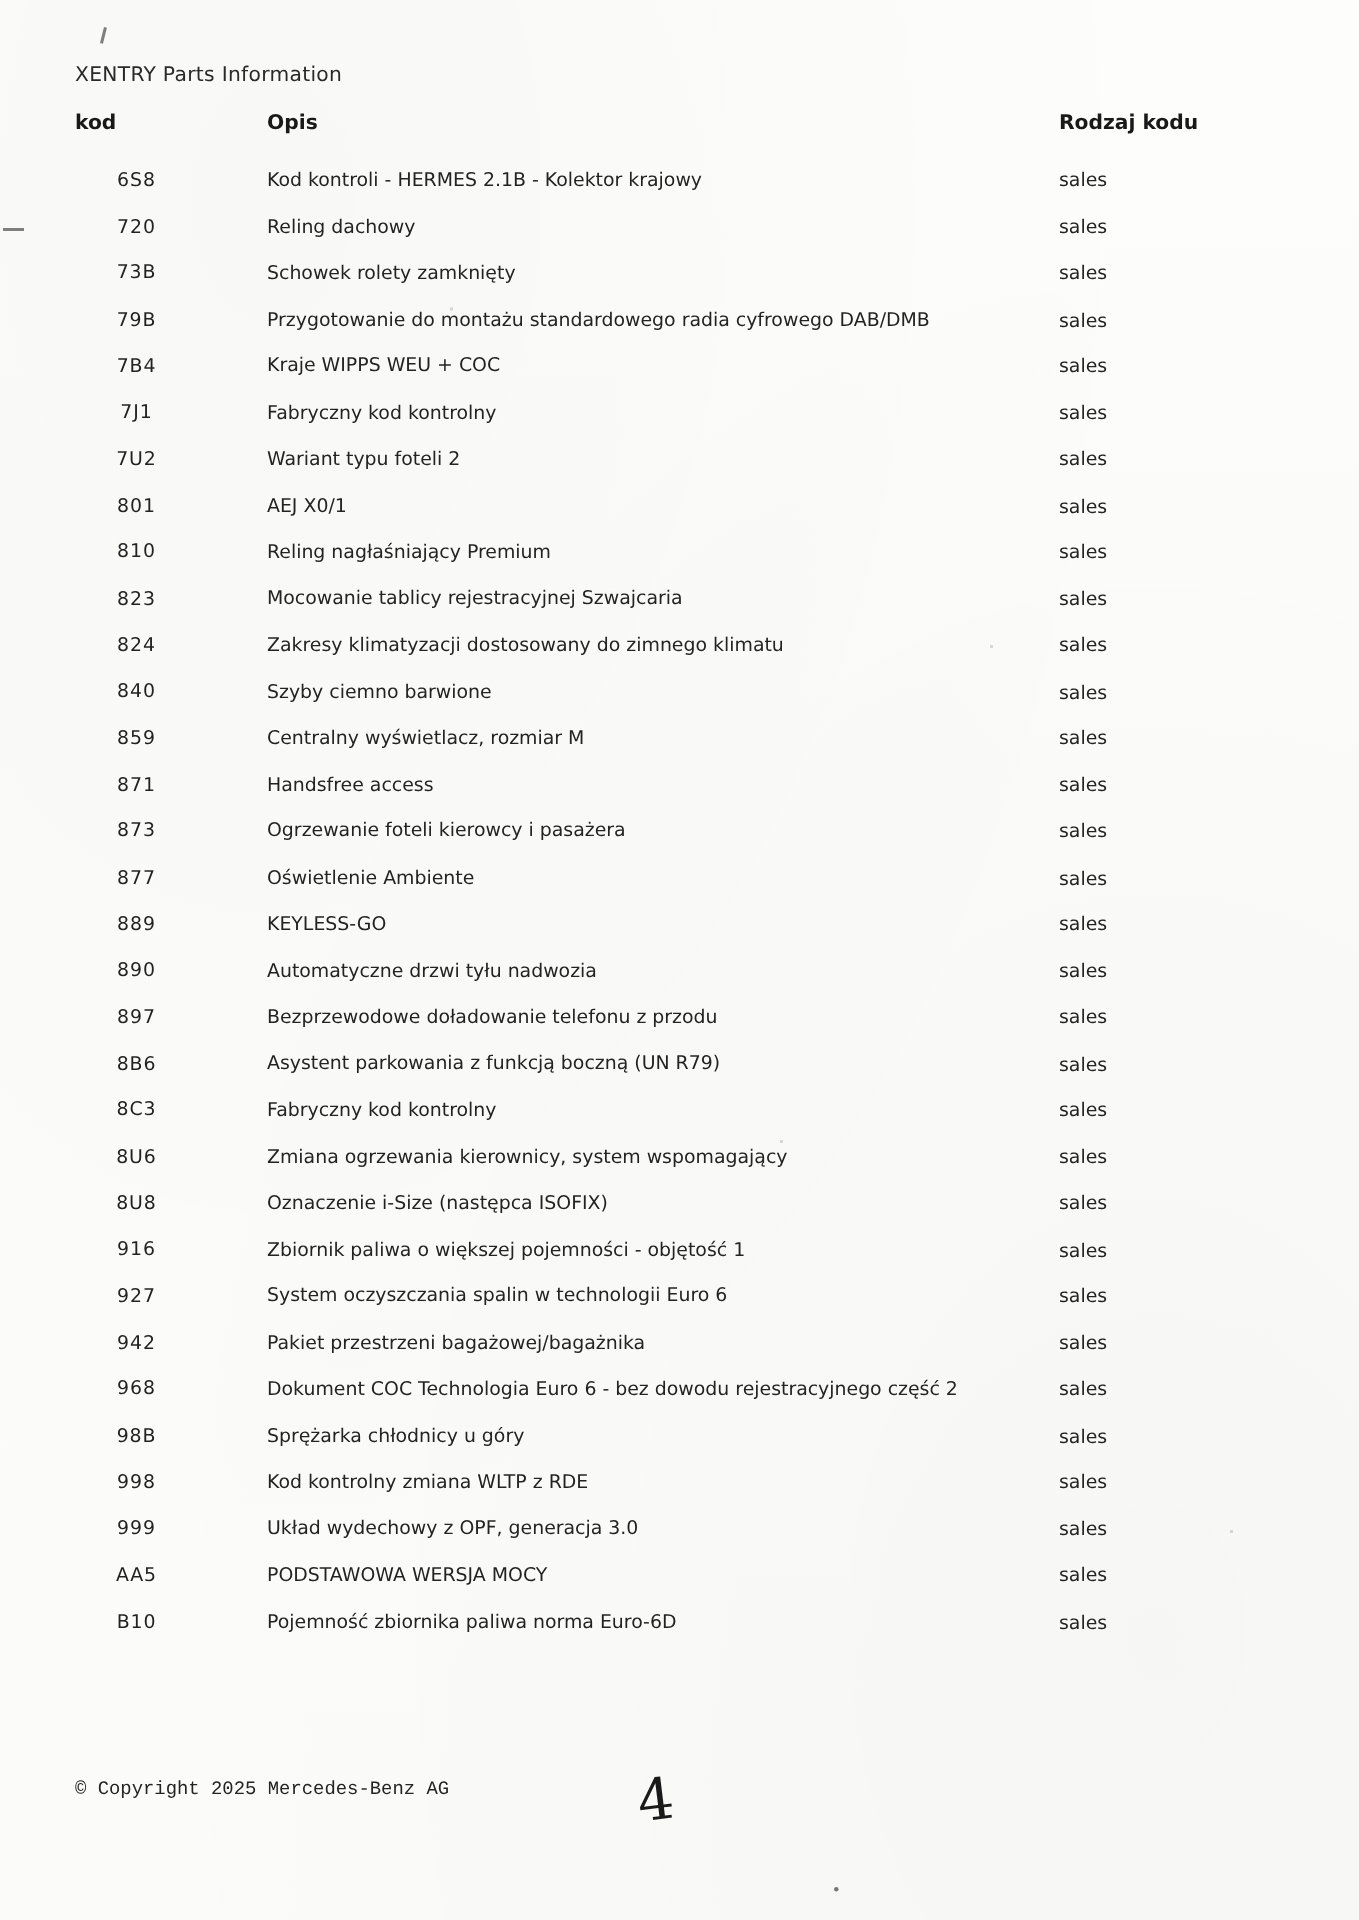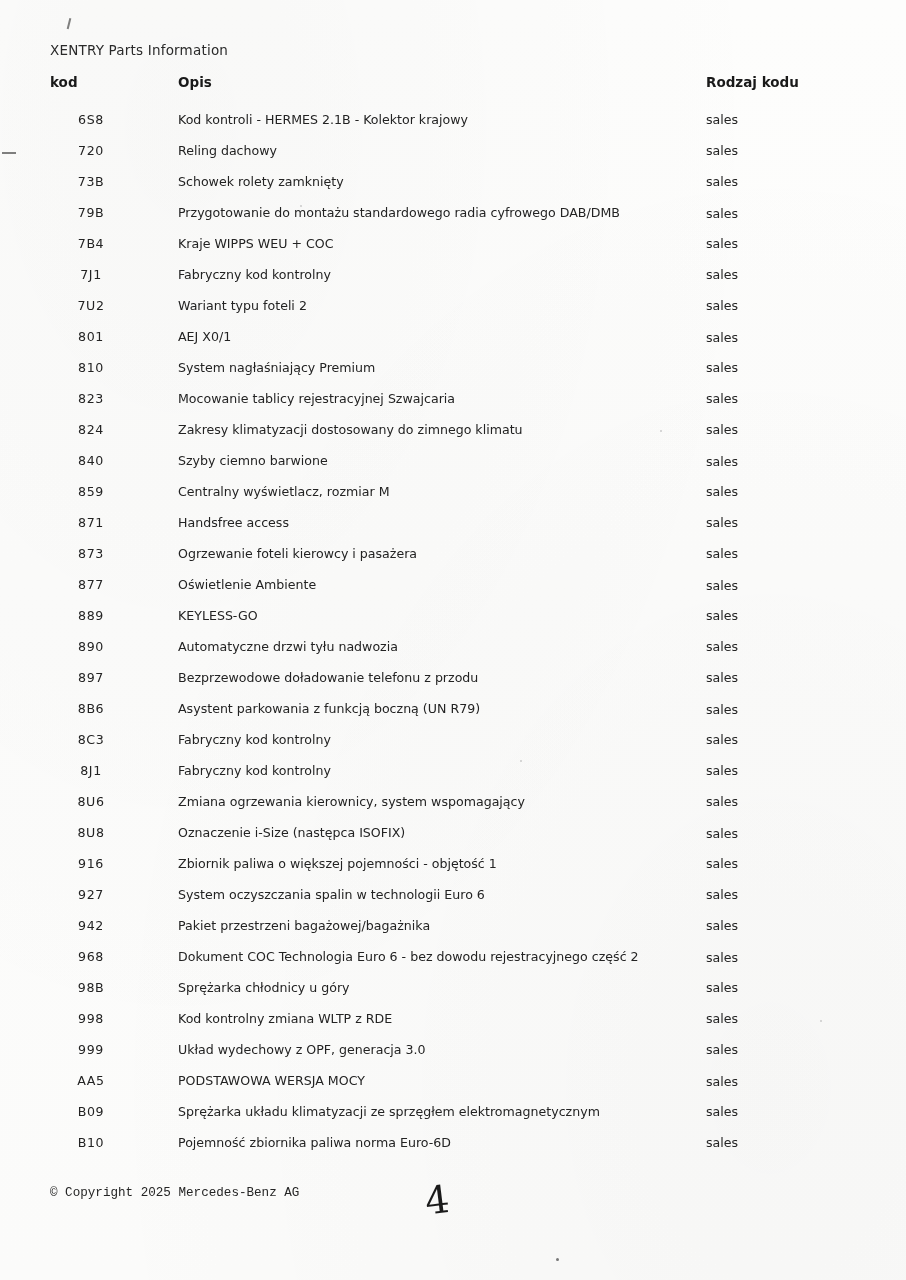--- a/index.html
+++ b/index.html
@@ -192,21 +192,21 @@
           <td class="c-opis">Wariant typu foteli 2</td>
           <td class="c-rodzaj">sales</td>
         </tr>
         <tr>
           <td class="c-kod">801</td>
           <td class="c-opis">AEJ X0/1</td>
           <td class="c-rodzaj">sales</td>
         </tr>
         <tr>
           <td class="c-kod">810</td>
-          <td class="c-opis">System nagłaśniający Premium</td>
+          <td class="c-opis">Reling nagłaśniający Premium</td>
           <td class="c-rodzaj">sales</td>
         </tr>
         <tr>
           <td class="c-kod">823</td>
           <td class="c-opis">Mocowanie tablicy rejestracyjnej Szwajcaria</td>
           <td class="c-rodzaj">sales</td>
         </tr>
         <tr>
           <td class="c-kod">824</td>
           <td class="c-opis">Zakresy klimatyzacji dostosowany do zimnego klimatu</td>
@@ -256,25 +256,20 @@
           <td class="c-kod">8B6</td>
           <td class="c-opis">Asystent parkowania z funkcją boczną (UN R79)</td>
           <td class="c-rodzaj">sales</td>
         </tr>
         <tr>
           <td class="c-kod">8C3</td>
           <td class="c-opis">Fabryczny kod kontrolny</td>
           <td class="c-rodzaj">sales</td>
         </tr>
         <tr>
-          <td class="c-kod">8J1</td>
-          <td class="c-opis">Fabryczny kod kontrolny</td>
-          <td class="c-rodzaj">sales</td>
-        </tr>
-        <tr>
           <td class="c-kod">8U6</td>
           <td class="c-opis">Zmiana ogrzewania kierownicy, system wspomagający</td>
           <td class="c-rodzaj">sales</td>
         </tr>
         <tr>
           <td class="c-kod">8U8</td>
           <td class="c-opis">Oznaczenie i-Size (następca ISOFIX)</td>
           <td class="c-rodzaj">sales</td>
         </tr>
         <tr>
@@ -308,25 +303,20 @@
           <td class="c-rodzaj">sales</td>
         </tr>
         <tr>
           <td class="c-kod">999</td>
           <td class="c-opis">Układ wydechowy z OPF, generacja 3.0</td>
           <td class="c-rodzaj">sales</td>
         </tr>
         <tr>
           <td class="c-kod">AA5</td>
           <td class="c-opis">PODSTAWOWA WERSJA MOCY</td>
-          <td class="c-rodzaj">sales</td>
-        </tr>
-        <tr>
-          <td class="c-kod">B09</td>
-          <td class="c-opis">Sprężarka układu klimatyzacji ze sprzęgłem elektromagnetycznym</td>
           <td class="c-rodzaj">sales</td>
         </tr>
         <tr>
           <td class="c-kod">B10</td>
           <td class="c-opis">Pojemność zbiornika paliwa norma Euro-6D</td>
           <td class="c-rodzaj">sales</td>
         </tr>
       </tbody>
   </table>
 

